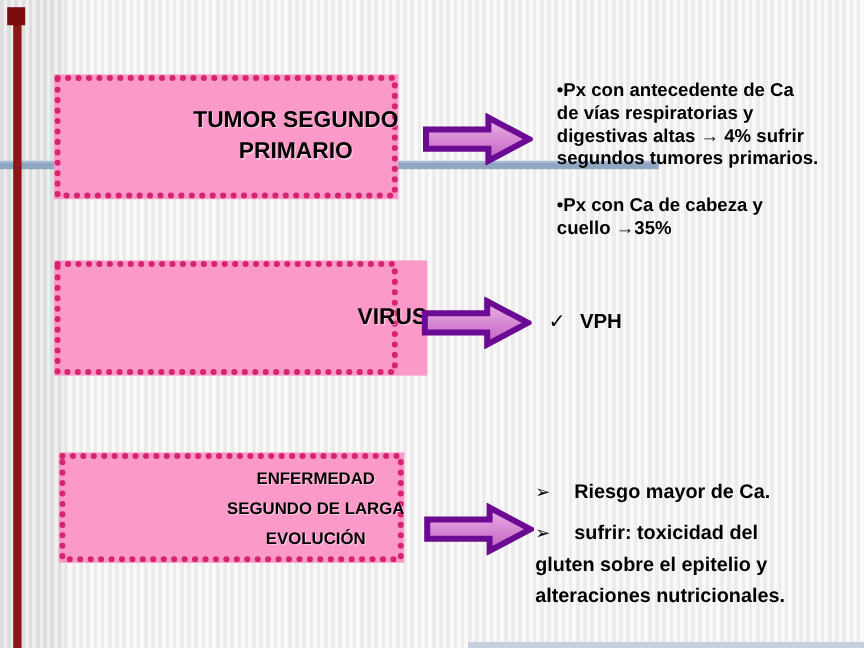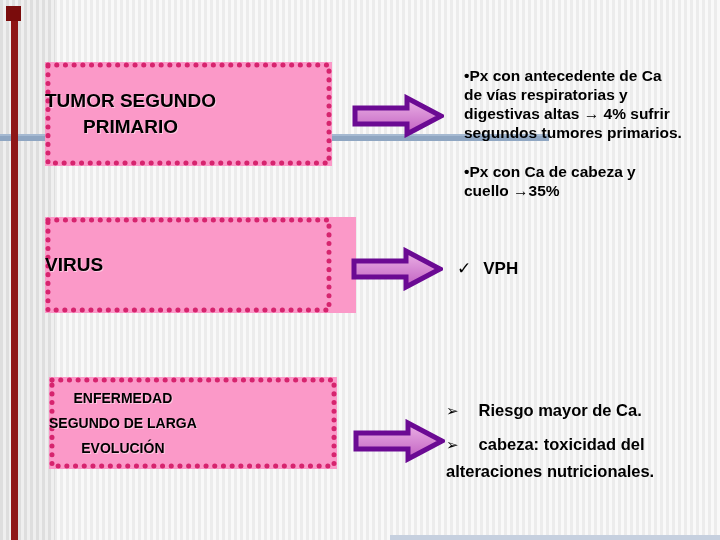--- a/index.html
+++ b/index.html
@@ -11,21 +11,21 @@
   .left-band{
     position:absolute;left:0;top:0;width:55px;height:540px;
     background:repeating-linear-gradient(90deg,#DEDEDE 0 3px,#EFEFEF 3px 6px);
     z-index:0;
   }
   .red-square{position:absolute;left:6px;top:6px;width:15px;height:15px;background:#7A0C0C;z-index:4;}
   .red-bar{position:absolute;left:11px;top:8px;width:7px;height:532px;background:#8E1616;z-index:3;}
   .blue-line{position:absolute;left:0;top:134px;width:549px;height:7px;background:linear-gradient(180deg,#A5B9D1 0 2px,#8FA6C2 2px 100%);z-index:1;}
   .bottom-line{position:absolute;left:390px;top:535px;width:330px;height:5px;background:#C6D0DF;z-index:1;}
 
-  .concept-box{position:absolute;z-index:2;display:flex;align-items:center;justify-content:flex-start;background:#FB99C8;}
+  .concept-box{position:absolute;z-index:2;display:flex;align-items:center;justify-content:flex-end;background:#FB99C8;}
   .concept-box svg.dots{position:absolute;left:0;top:0;}
   .box-text{position:relative;text-align:center;font-weight:bold;font-size:19px;line-height:26px;
     text-shadow:1px 1px 0 rgba(255,255,255,0.45);}
   .box-text.small{font-size:14px;line-height:25px;}
 
   .block-arrow{position:absolute;z-index:3;}
 
   .note{position:absolute;z-index:2;font-weight:bold;}
   .note-small{font-size:15.5px;line-height:19px;width:252px;margin-top:22px;}
   .note-big{font-size:16.5px;line-height:26px;width:270px;}
@@ -123,18 +123,19 @@
   </div>
 
   <div class="note note-big bullet-row" style="left:446px;top:397px;">
     <span class="arrowhead-bullet">➢</span>
     <span>Riesgo mayor de Ca.</span>
   </div>
 
   <div class="note note-big" style="left:446px;top:431px;">
     <div class="bullet-row">
       <span class="arrowhead-bullet">➢</span>
-      <span>cabeza: toxicidad del</span>
+      <span>sufrir: toxicidad del</span>
     </div>
+    <div>gluten sobre el epitelio y</div>
     <div>alteraciones nutricionales.</div>
   </div>
 
 </div>
 
 </body></html>

